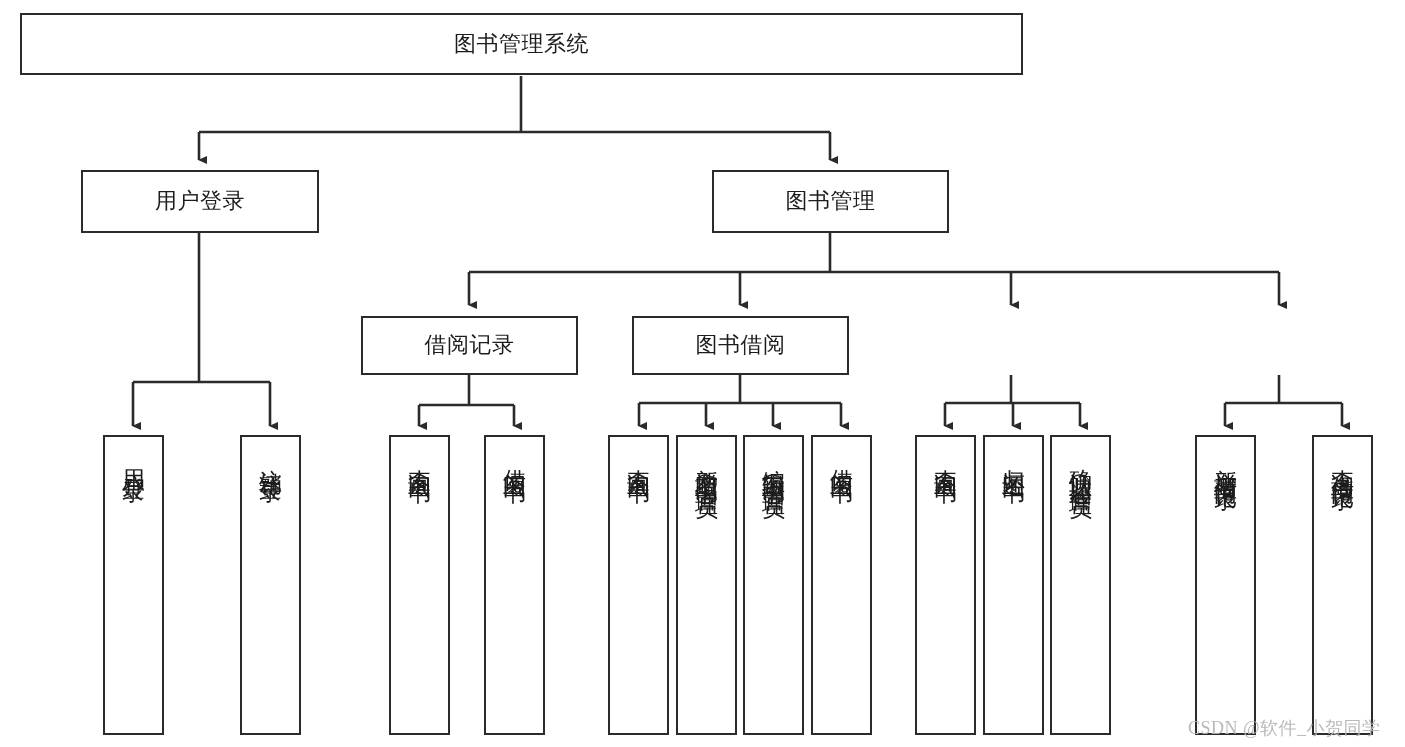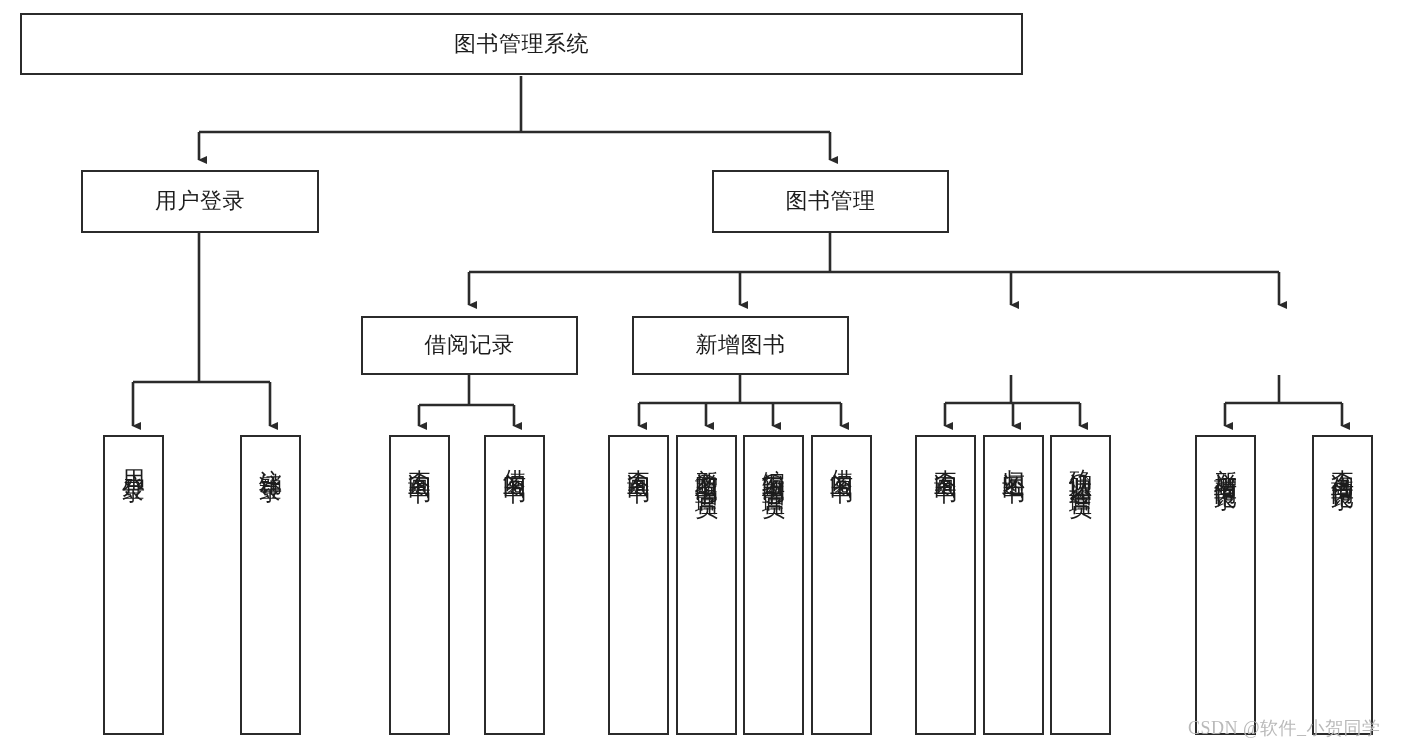--- a/index.html
+++ b/index.html
@@ -130,21 +130,21 @@
     <span class="lbl">用户登录</span>
   </div>
   <div class="node horiz" style="left:712px; top:170px; width:237px; height:63px;">
     <span class="lbl">图书管理</span>
   </div>
 
   <div class="node horiz" style="left:361px; top:316px; width:217px; height:59px;">
     <span class="lbl">借阅记录</span>
   </div>
   <div class="node horiz" style="left:632px; top:316px; width:217px; height:59px;">
-    <span class="lbl">新增图书</span>
+    <span class="lbl">图书借阅</span>
   </div>
 
   <div class="node vert" style="left:103px; top:435px; width:61px; height:300px;">
     <span class="lbl">用户登录</span>
   </div>
   <div class="node vert" style="left:240px; top:435px; width:61px; height:300px;">
     <span class="lbl">注销登录</span>
   </div>
 
   <div class="node vert" style="left:389px; top:435px; width:61px; height:300px;">

